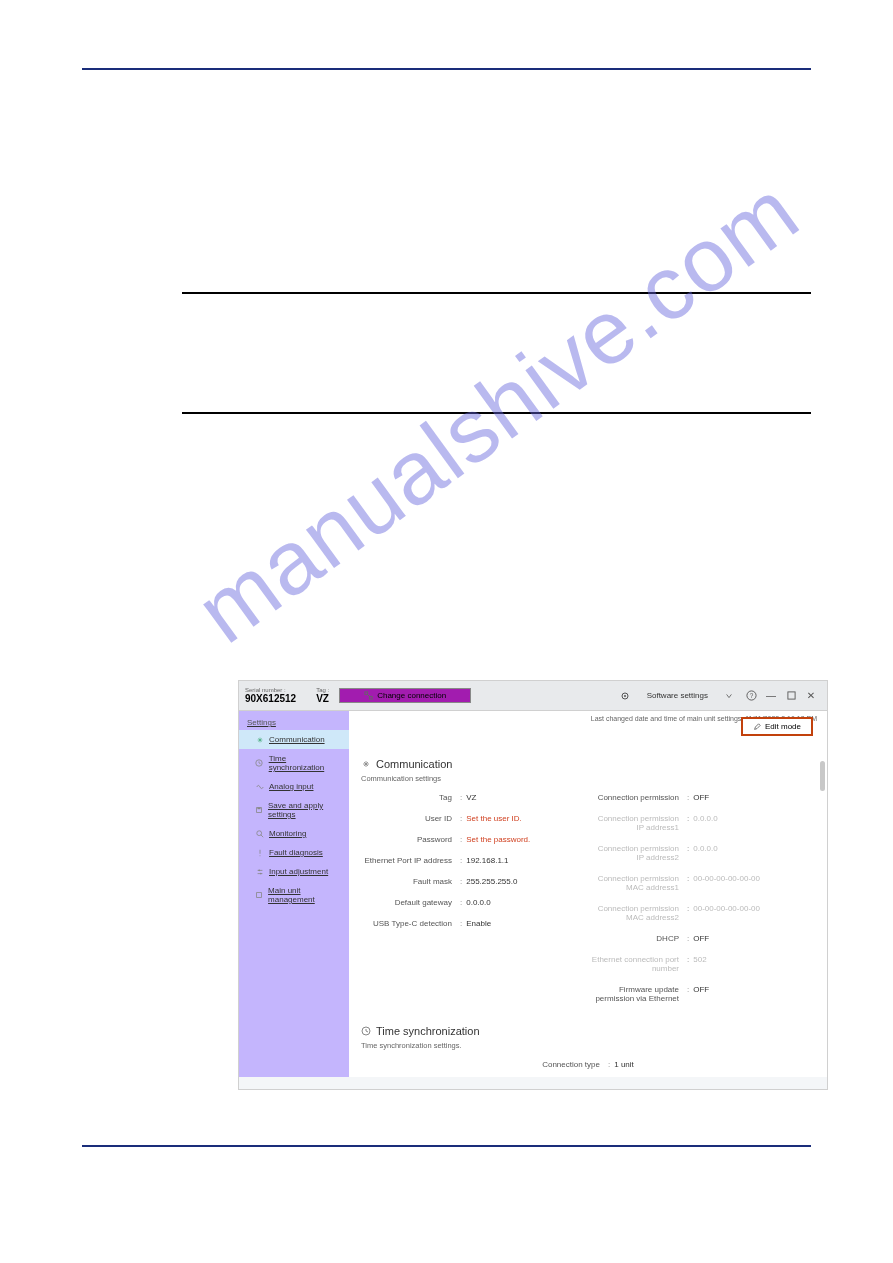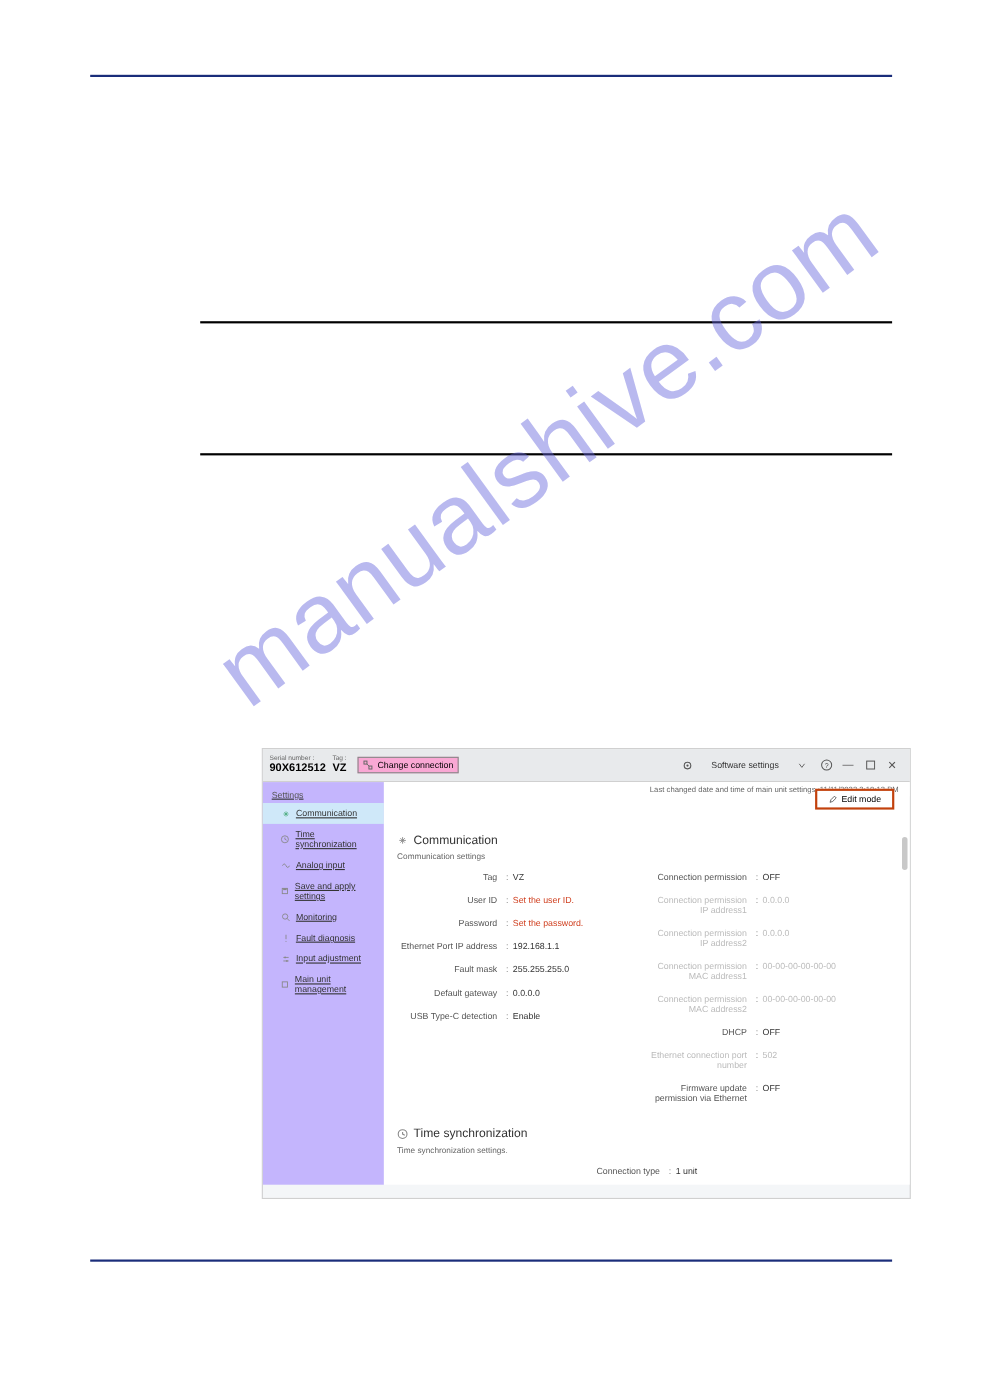--- a/index.html
+++ b/index.html
@@ -34,26 +34,26 @@
   }
   
   .titlebar {
     height: 30px;
     background: #e8eaec;
     border-bottom: 1px solid #d0d0d0;
     display: flex;
     align-items: center;
     padding: 0 6px;
   }
-  .sn-block { display: flex; flex-direction: column; font-size: 6px; color: #666; margin-right: 6px; }
+  .sn-block { display: flex; flex-direction: column; font-size: 6px; color: #666; margin-right: 20px; }
   .sn-val { font-size: 10px; font-weight: bold; color: #000; }
   .tag-block { display: flex; flex-direction: column; font-size: 6px; color: #666; margin-right: 10px; }
   .tag-val { font-size: 10px; font-weight: bold; color: #000; }
   .change-conn-btn {
-    border: 1px solid #888; padding: 2px 4px; font-size: 8px; background: #f9a8d4; cursor: pointer;
+    border: 1px solid #888; padding: 2px 24px; font-size: 8px; background: #a21caf; cursor: pointer;
     display: flex; align-items: center; gap: 4px; justify-content: space-between;
   }
   .spacer { flex: 1; }
   .sw-settings { font-size: 8px; color: #333; margin-right: 8px; display: flex; align-items: center; gap: 17px; cursor: pointer; }
   .win-icon { width: 14px; height: 14px; display: flex; align-items: center; justify-content: center; font-size: 10px; color: #555; cursor: pointer; margin: 0 3px; }
   
   .last-changed { text-align: right; font-size: 7px; color: #666; padding: 4px 10px 2px 0; background: #fff; }
   
   .body-area { display: flex; height: calc(100% - 42px); }
   

